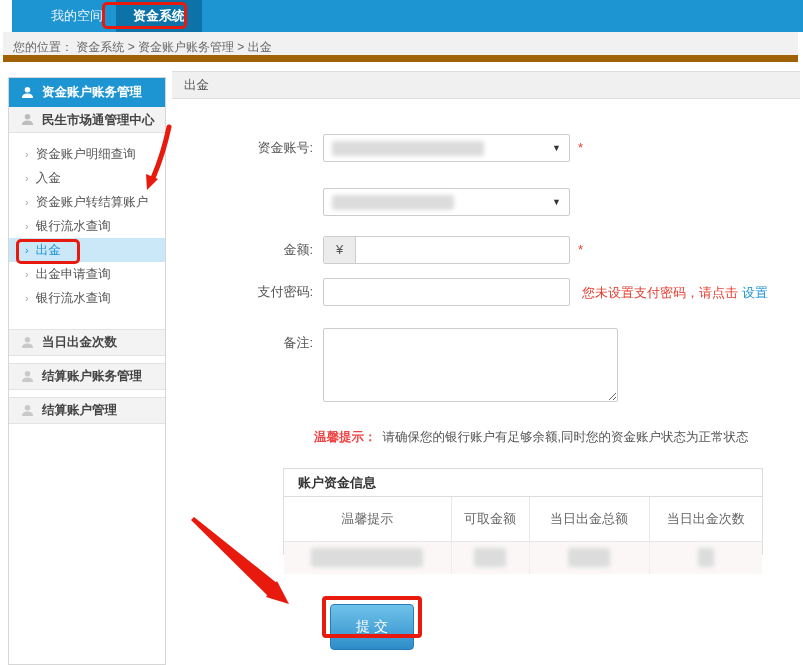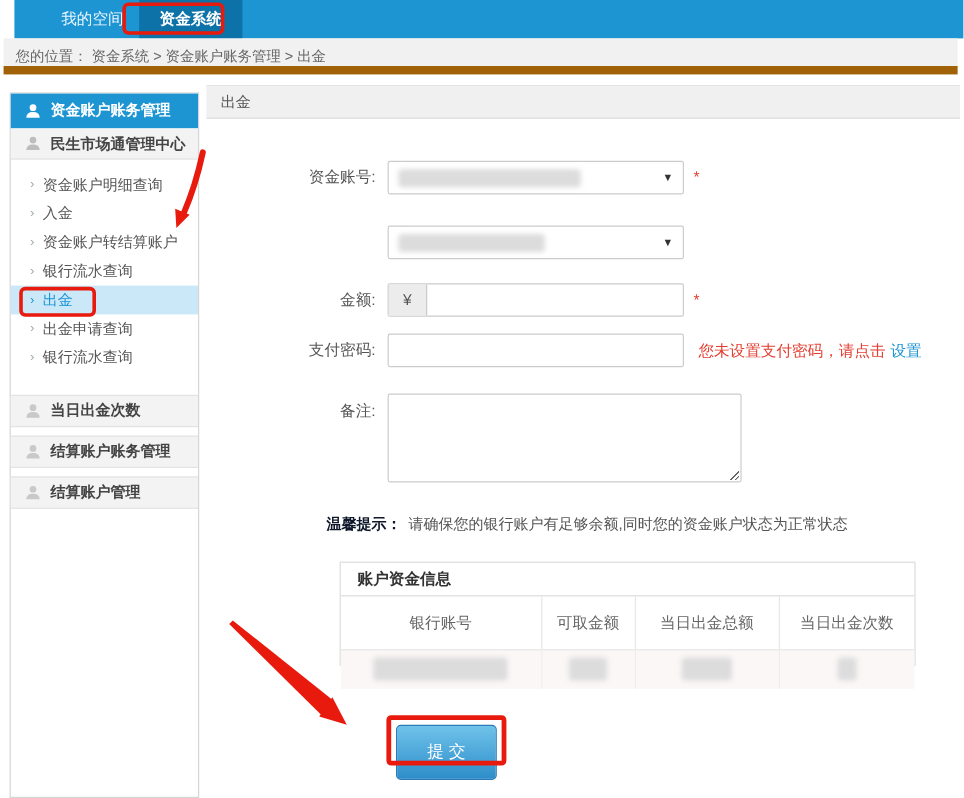--- a/index.html
+++ b/index.html
@@ -43,21 +43,21 @@
   .req { position:absolute; color:#e43d30; font-size:13px; }
   .amount-wrap { width:247px; display:flex; }
   .cur { width:32px; background:#ececec; border-right:1px solid #ccc; text-align:center; line-height:26px; font-size:13px; color:#555; }
   .amount-input, .pwd-input { border:none; outline:none; flex:1; width:100%; height:26px; font-size:13px; padding:0 6px; background:transparent; }
   .pwdbox { width:247px; }
   .hint { position:absolute; left:410px; top:6px; font-size:13px; color:#e43d30; white-space:nowrap; }
   .hint a { color:#1b94d4; text-decoration:none; cursor:pointer; margin-left:4px; }
   .remark { position:absolute; left:151px; width:295px; height:74px; border:1px solid #ccc; border-radius:2px; resize:both; font-size:13px; padding:4px 6px; outline:none; color:#333; font-family:inherit; }
 
   .tips { position:absolute; left:100px; top:357px; font-size:12.5px; color:#555; }
-  .tips b { color:#0f172a; margin-right:6px; }
+  .tips b { color:#ef4444; margin-right:6px;margin-left:42px; }
 
   
   .info { position:absolute; left:111px; top:396px; width:480px; height:87px; border:1px solid #ddd; background:#fff; }
   .info-hd { height:28px; line-height:28px; padding-left:14px; font-size:13px; font-weight:bold; color:#333; border-bottom:1px solid #ddd; }
   .itable { width:100%; border-collapse:collapse; table-layout:fixed; }
   .itable th { height:44px; font-size:13px; font-weight:normal; color:#666; border-right:1px solid #e7e7e7; }
   .itable th:last-child, .itable td:last-child { border-right:none; }
   .itable td { height:33px; border-right:1px solid #eee; background:#fbf7f7; border-top:1px solid #e7e7e7; }
   .cell-blob { margin:0 auto; height:19px; }
 
@@ -212,21 +212,21 @@
       <div class="info-hd">账户资金信息</div>
       <table class="itable">
         <colgroup>
             <col style="width:167px">
             <col style="width:78px">
             <col style="width:120px">
             <col style="width:113px">
           </colgroup>
         <thead>
           <tr>
-            <th>银行账号</th>
+            <th>温馨提示</th>
             <th>可取金额</th>
             <th>当日出金总额</th>
             <th>当日出金次数</th>
           </tr>
         </thead>
         <tbody>
           <tr>
             <td>
                 <div class="blob cell-blob" style="width:112px;"></div>
               </td>

